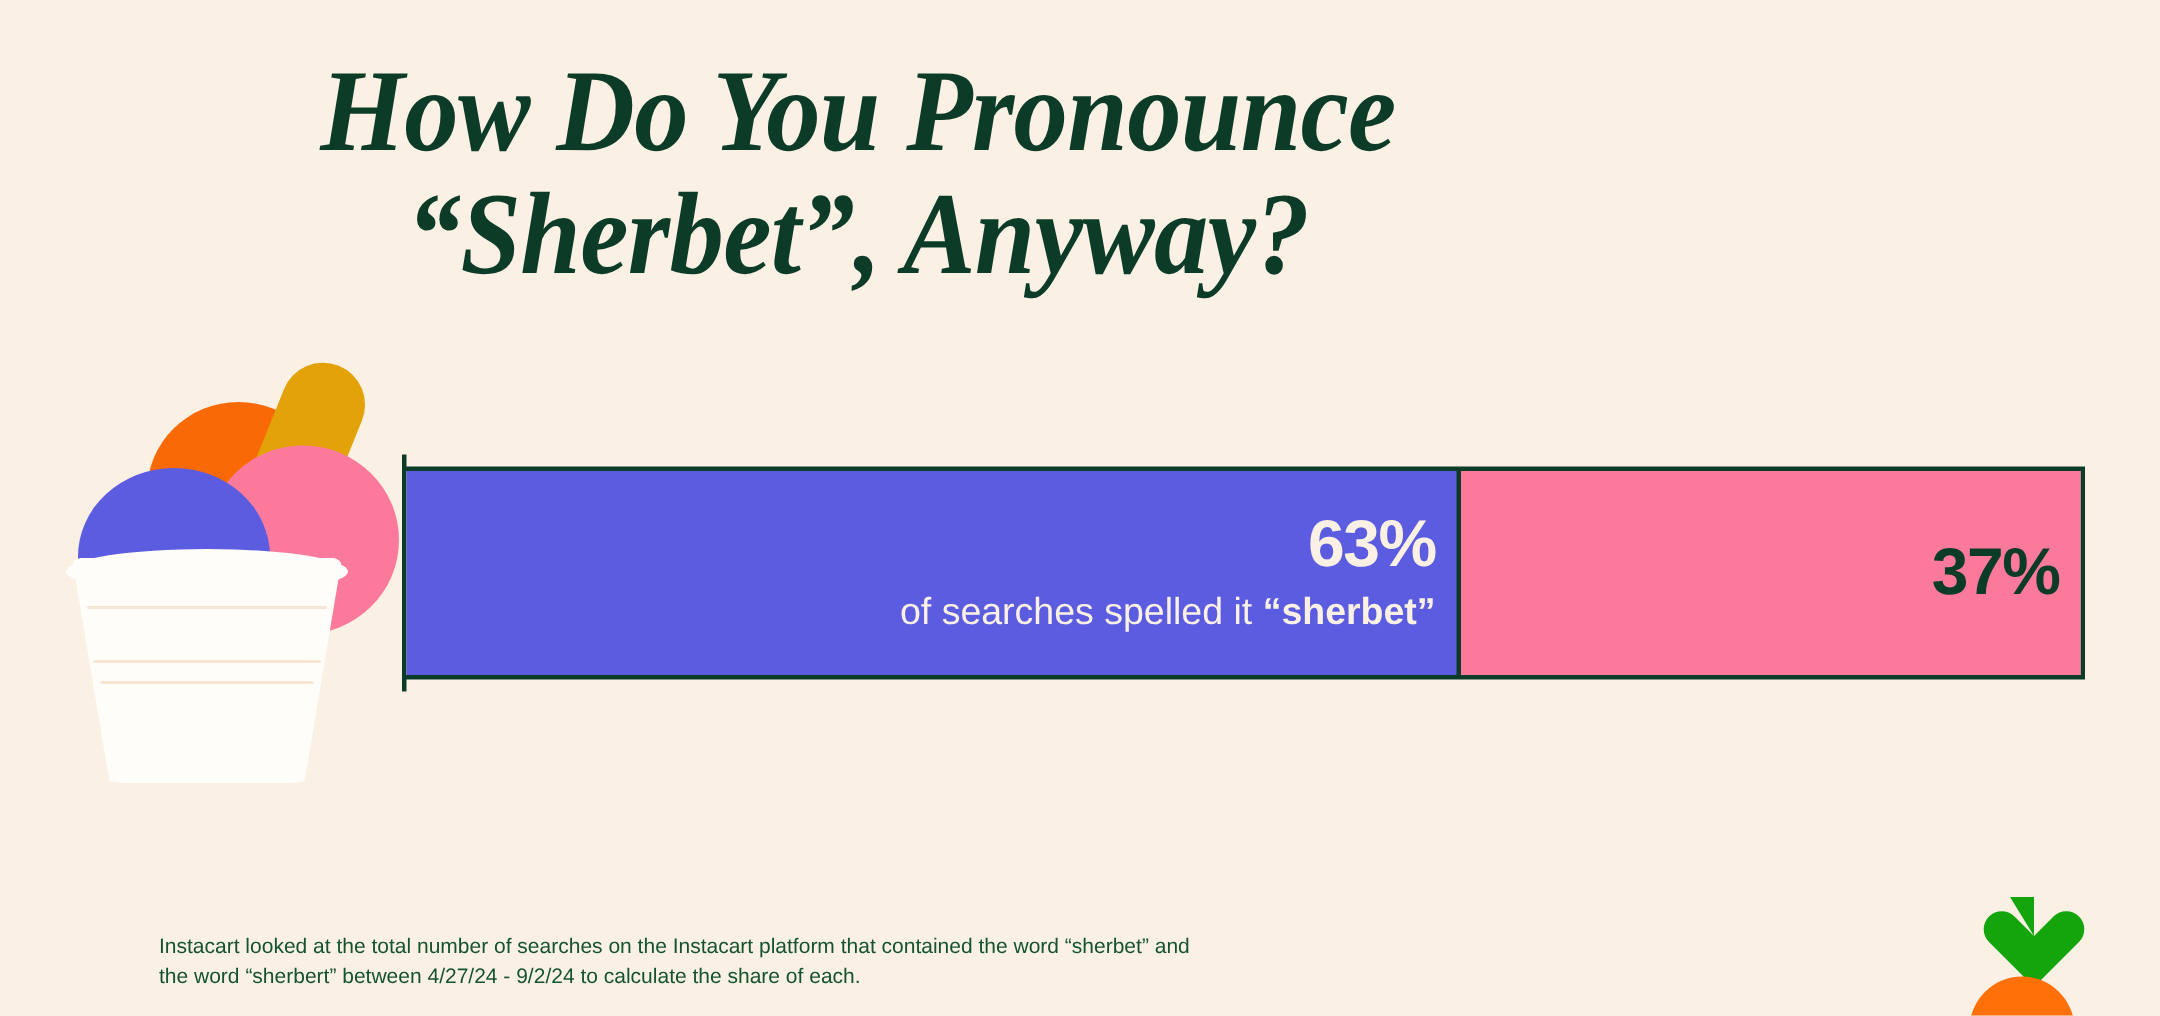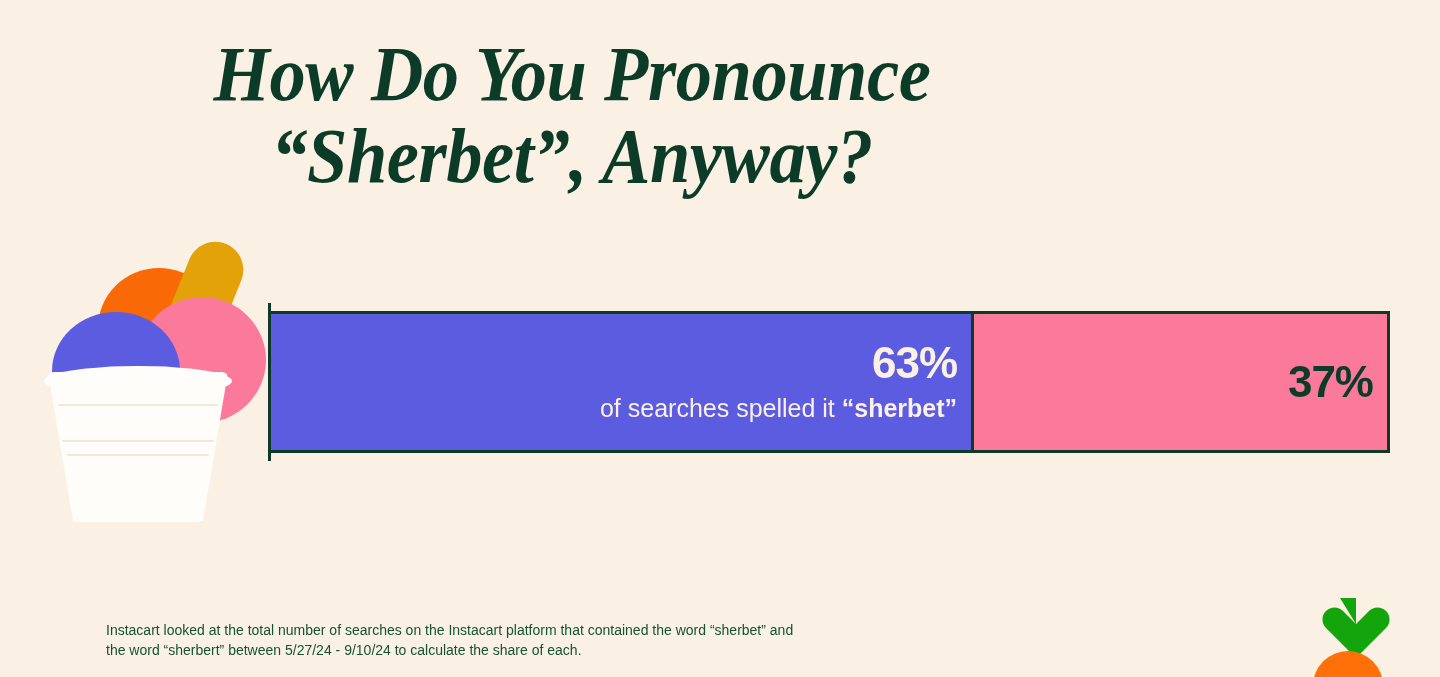--- a/index.html
+++ b/index.html
@@ -206,21 +206,21 @@
   </div>
 
   <div class="bar-seg bar-right" id="seg-right" style="flex: 0 0 37%; background: rgb(251, 122, 156);">
     <div class="bar-pct txt-green">37%</div>
   </div>
 
 </div>
 
 <div class="footnote">
   <div>Instacart looked at the total number of searches on the Instacart platform that contained the word “sherbet” and</div>
-  <div>the word “sherbert” between 5/27/24 - 9/10/24 to calculate the share of each.</div>
+  <div>the word “sherbert” between 4/27/24 - 9/2/24 to calculate the share of each.</div>
 </div>
 
 <div class="logo">
   <svg width="96" height="90" viewBox="0 0 96 90" xmlns="http://www.w3.org/2000/svg">
     <g>
       <path d="M40 8 h16 v26 l13 -13 a12 12 0 0 1 17 17 l-30 30 l-30 -30 a12 12 0 0 1 17 -17 l13 13 z" fill="#13a50b"></path>
     </g>
     <g>
       <circle cx="48" cy="96" r="35" fill="#ff7009"></circle>
     </g>

